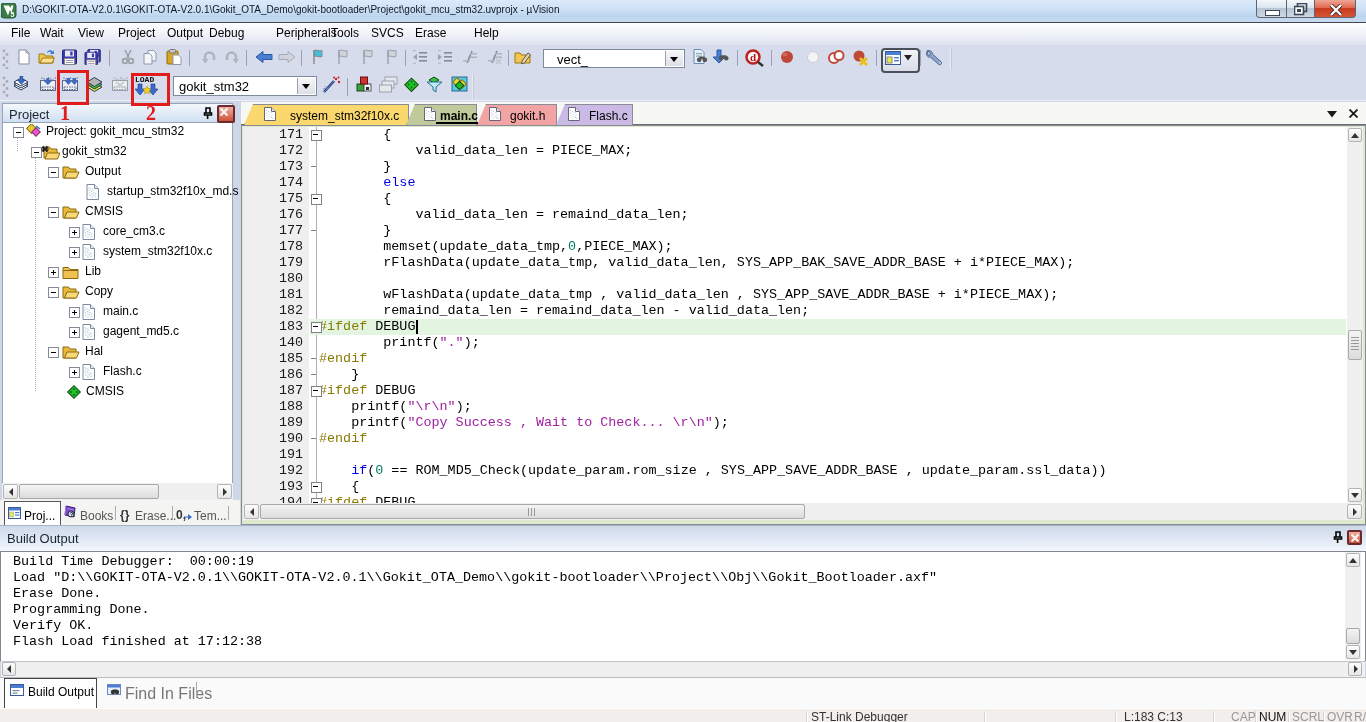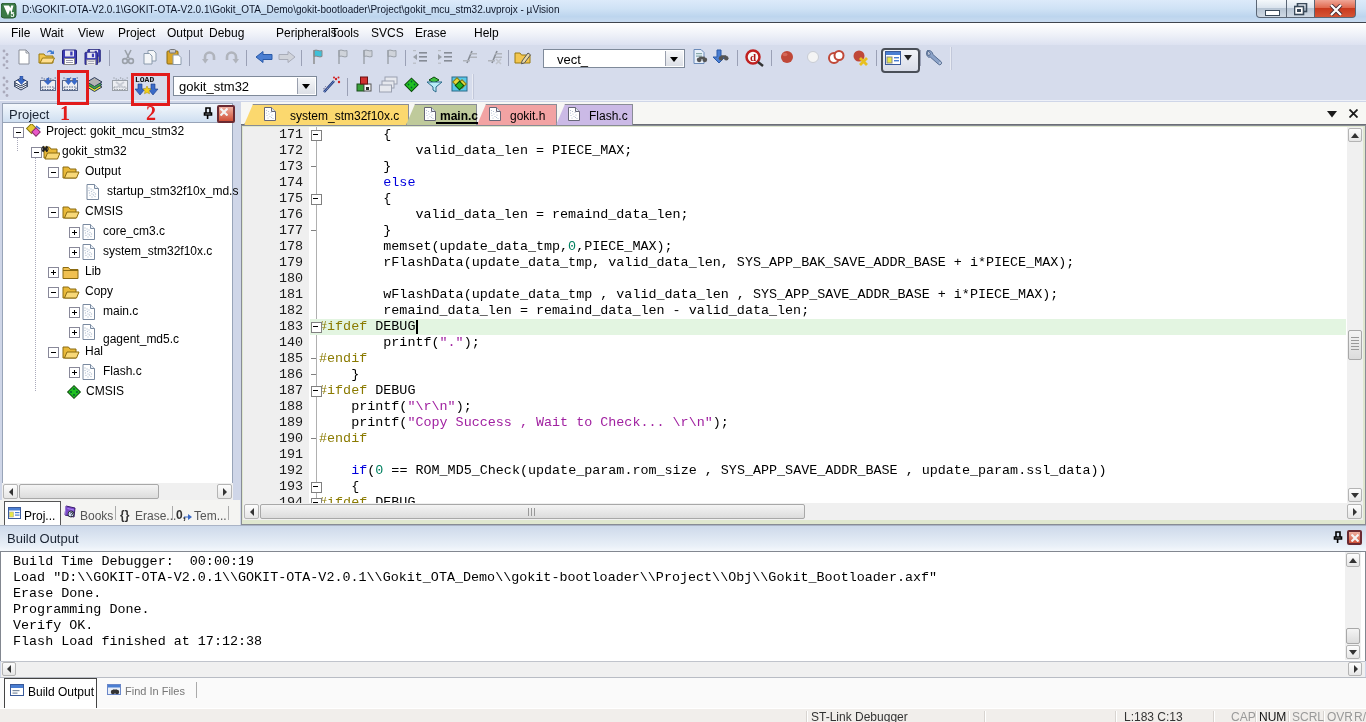--- a/index.html
+++ b/index.html
@@ -584,21 +584,21 @@
       <circle cx="6" cy="10" r="0.7"></circle>
       <circle cx="4" cy="11.5" r="0.7"></circle>
       <circle cx="7" cy="6" r="0.7"></circle>
       <circle cx="8" cy="8.5" r="0.7"></circle>
       <circle cx="7.5" cy="11" r="0.7"></circle>
       <circle cx="9.5" cy="10" r="0.7"></circle>
       <circle cx="9" cy="12.5" r="0.7"></circle>
       <circle cx="6" cy="13" r="0.7"></circle>
     </g>
   </svg>
-<div class="trow" style="left:103px;top:332px;">gagent_md5.c</div>
+<div class="trow" style="left:103px;top:324px;">gagent_md5.c</div>
 <div class="ebox" style="left:48px;top:347px;">
     <i></i>
   </div>
 <svg width="18" height="14" viewBox="0 0 18 14" style="left:62px;top:345px;">
     <path d="M1 2 h5.5 l1.5 2 H14 v9 H1 z" fill="#e8b838" stroke="#8a6a10"></path>
     <path d="M2.5 13 l2.5-6 H17 L14.5 13 z" fill="#f8d878" stroke="#8a6a10"></path>
   </svg>
 <div class="trow" style="left:85px;top:344px;">Hal</div>
 <div class="ebox plus" style="left:69px;top:367px;">
     <i></i>
@@ -884,21 +884,21 @@
     <rect x="2.5" y="8.5" width="5" height="1.2" fill="#7a8aa0"></rect>
   </svg>
 <div class="abs" style="left:28px;top:685px;font-size:12px;color:#000;">Build Output</div>
 <svg width="15" height="13" viewBox="0 0 15 13" style="left:107px;top:684px;">
     <rect x="0.5" y="0.5" width="13" height="10" fill="#e8eef8" stroke="#6a87c8"></rect>
     <rect x="1" y="1" width="12" height="2.5" fill="#4a7ed2"></rect>
     <circle cx="6" cy="8" r="2.2" fill="#333"></circle>
     <circle cx="10" cy="8" r="2.2" fill="#333"></circle>
     <rect x="6" y="5.5" width="4" height="2" fill="#333"></rect>
   </svg>
-<div class="abs" style="left:125px;top:685px;font-size:11px;color:#777;">Find In Files</div>
+<div class="abs" style="left:125px;top:685px;font-size:16px;color:#777;">Find In Files</div>
 <div class="sep" style="left:196px;top:682px;height:16px;background:#aaa;"></div>
 
 <div id="statusbar" class="abs"></div>
 <div class="abs" style="left:806px;top:711px;width:1px;height:11px;background:#d8d4d0;border-right:1px solid #fff;"></div>
 <div class="abs" style="left:984px;top:711px;width:1px;height:11px;background:#d8d4d0;border-right:1px solid #fff;"></div>
 <div class="abs" style="left:1115px;top:711px;width:1px;height:11px;background:#d8d4d0;border-right:1px solid #fff;"></div>
 <div class="abs" style="left:1213px;top:711px;width:1px;height:11px;background:#d8d4d0;border-right:1px solid #fff;"></div>
 <div class="abs" style="left:1255px;top:711px;width:1px;height:11px;background:#d8d4d0;border-right:1px solid #fff;"></div>
 <div class="abs" style="left:1288px;top:711px;width:1px;height:11px;background:#d8d4d0;border-right:1px solid #fff;"></div>
 <div class="abs" style="left:1323px;top:711px;width:1px;height:11px;background:#d8d4d0;border-right:1px solid #fff;"></div>

